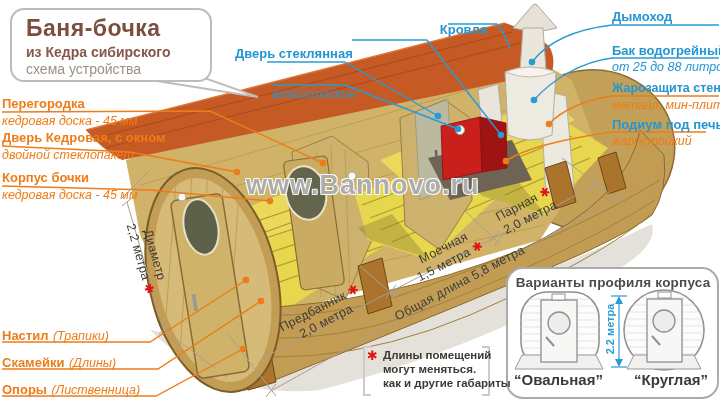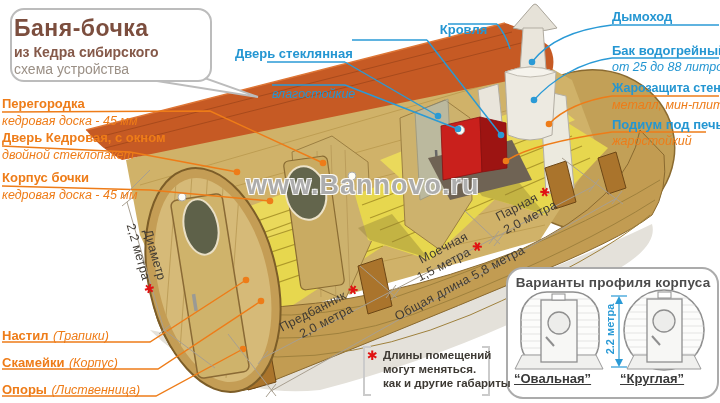--- a/index.html
+++ b/index.html
@@ -2,42 +2,42 @@
 <html><head>
 <meta charset="utf-8">
 <style>
   html,body{margin:0;padding:0;background:#fff;}
   .stage{position:relative;width:720px;height:403px;background:#fff;overflow:hidden;
          font-family:"Liberation Sans","DejaVu Sans",sans-serif;}
   .stage svg.art{position:absolute;left:0;top:0;z-index:1;}
   .txt{position:absolute;z-index:3;}
   
   .bubble{left:10px;top:8px;width:202px;height:74px;background:#fff;border:2px solid #bcbcbc;
-          border-radius:14px;padding:5px 0 0 2px;box-sizing:border-box;}
+          border-radius:14px;padding:5px 0 0 14px;box-sizing:border-box;}
   .bubble .t1{font-size:23px;font-weight:bold;color:#7c4e3e;letter-spacing:.5px;}
   .bubble .t2{font-size:14px;font-weight:bold;color:#85584а;color:#855949;margin-top:2px;}
   .bubble .t3{font-size:14px;font-weight:normal;color:#9b9086;margin-top:1px;}
   
   .co-t{font-size:13px;font-weight:bold;white-space:nowrap;}
   .co-s{font-size:12.5px;font-style:italic;white-space:nowrap;}
   .org{color:#ee7c18;}
   .blu{color:#2496d2;}
   .rt{text-align:right;}
   
   .dim{position:absolute;z-index:3;color:#3f3a33;font-size:12.5px;line-height:15px;
        text-align:center;letter-spacing:.3px;white-space:nowrap;}
   .ast{color:#e01212;font-weight:bold;}
   
   .note-line{font-size:11.5px;font-weight:bold;color:#3d3933;line-height:14px;white-space:nowrap;}
   .brk{position:absolute;z-index:3;width:6px;height:46px;}
   .brk-l{border-left:2px solid #cbcbcb;border-top:2px solid #cbcbcb;border-bottom:2px solid #cbcbcb;}
   .brk-r{border-right:2px solid #cbcbcb;border-top:2px solid #cbcbcb;border-bottom:2px solid #cbcbcb;}
   
   .pp-title{font-size:13.5px;font-weight:bold;color:#4c4c4c;text-align:center;letter-spacing:.2px;}
-  .pp-lab{font-size:13px;font-weight:bold;color:#3a3a3a;text-align:left;text-decoration:underline;}
+  .pp-lab{font-size:15px;font-weight:bold;color:#3a3a3a;text-align:right;}
   .pp-dim{font-size:11px;font-weight:bold;color:#2a9ad6;text-align:center;transform:rotate(-90deg);}
   .watermark{left:246px;top:170px;font-size:27px;font-weight:bold;letter-spacing:1px;
              color:rgba(122,122,122,.62);z-index:2;
              text-shadow:-1px -1px 0 rgba(255,255,255,.85),1px -1px 0 rgba(255,255,255,.85),
                          -1px 1px 0 rgba(255,255,255,.85),1px 1px 0 rgba(255,255,255,.85);}
 </style>
 </head>
 <body>
 
 <div class="stage">
@@ -331,21 +331,21 @@
   <div class="txt org co-s" style="left:612px;top:98px;">металл, мин-плита</div>
   <div class="txt blu co-t" style="left:612px;top:117px;">Подиум под печь</div>
   <div class="txt org co-s" style="left:612px;top:134px;">жаростойкий</div>
 
   <div class="txt org" style="left:2px;top:326px;white-space:nowrap;">
     <span class="co-t">Настил</span>
     <span class="co-s">(Трапики)</span>
   </div>
   <div class="txt org" style="left:2px;top:353px;white-space:nowrap;">
     <span class="co-t">Скамейки</span>
-    <span class="co-s">(Корпус)</span>
+    <span class="co-s">(Длины)</span>
   </div>
   <div class="txt org" style="left:2px;top:380px;white-space:nowrap;">
     <span class="co-t">Опоры</span>
     <span class="co-s">(Лиственница)</span>
   </div>
 
   <div class="dim" style="left:92px;top:242px;width:110px;transform:rotate(74deg);">
     <div><span>Диаметр</span></div>
     <div><span>2,2 метра</span> <span class="ast">✱</span></div>
   </div>

